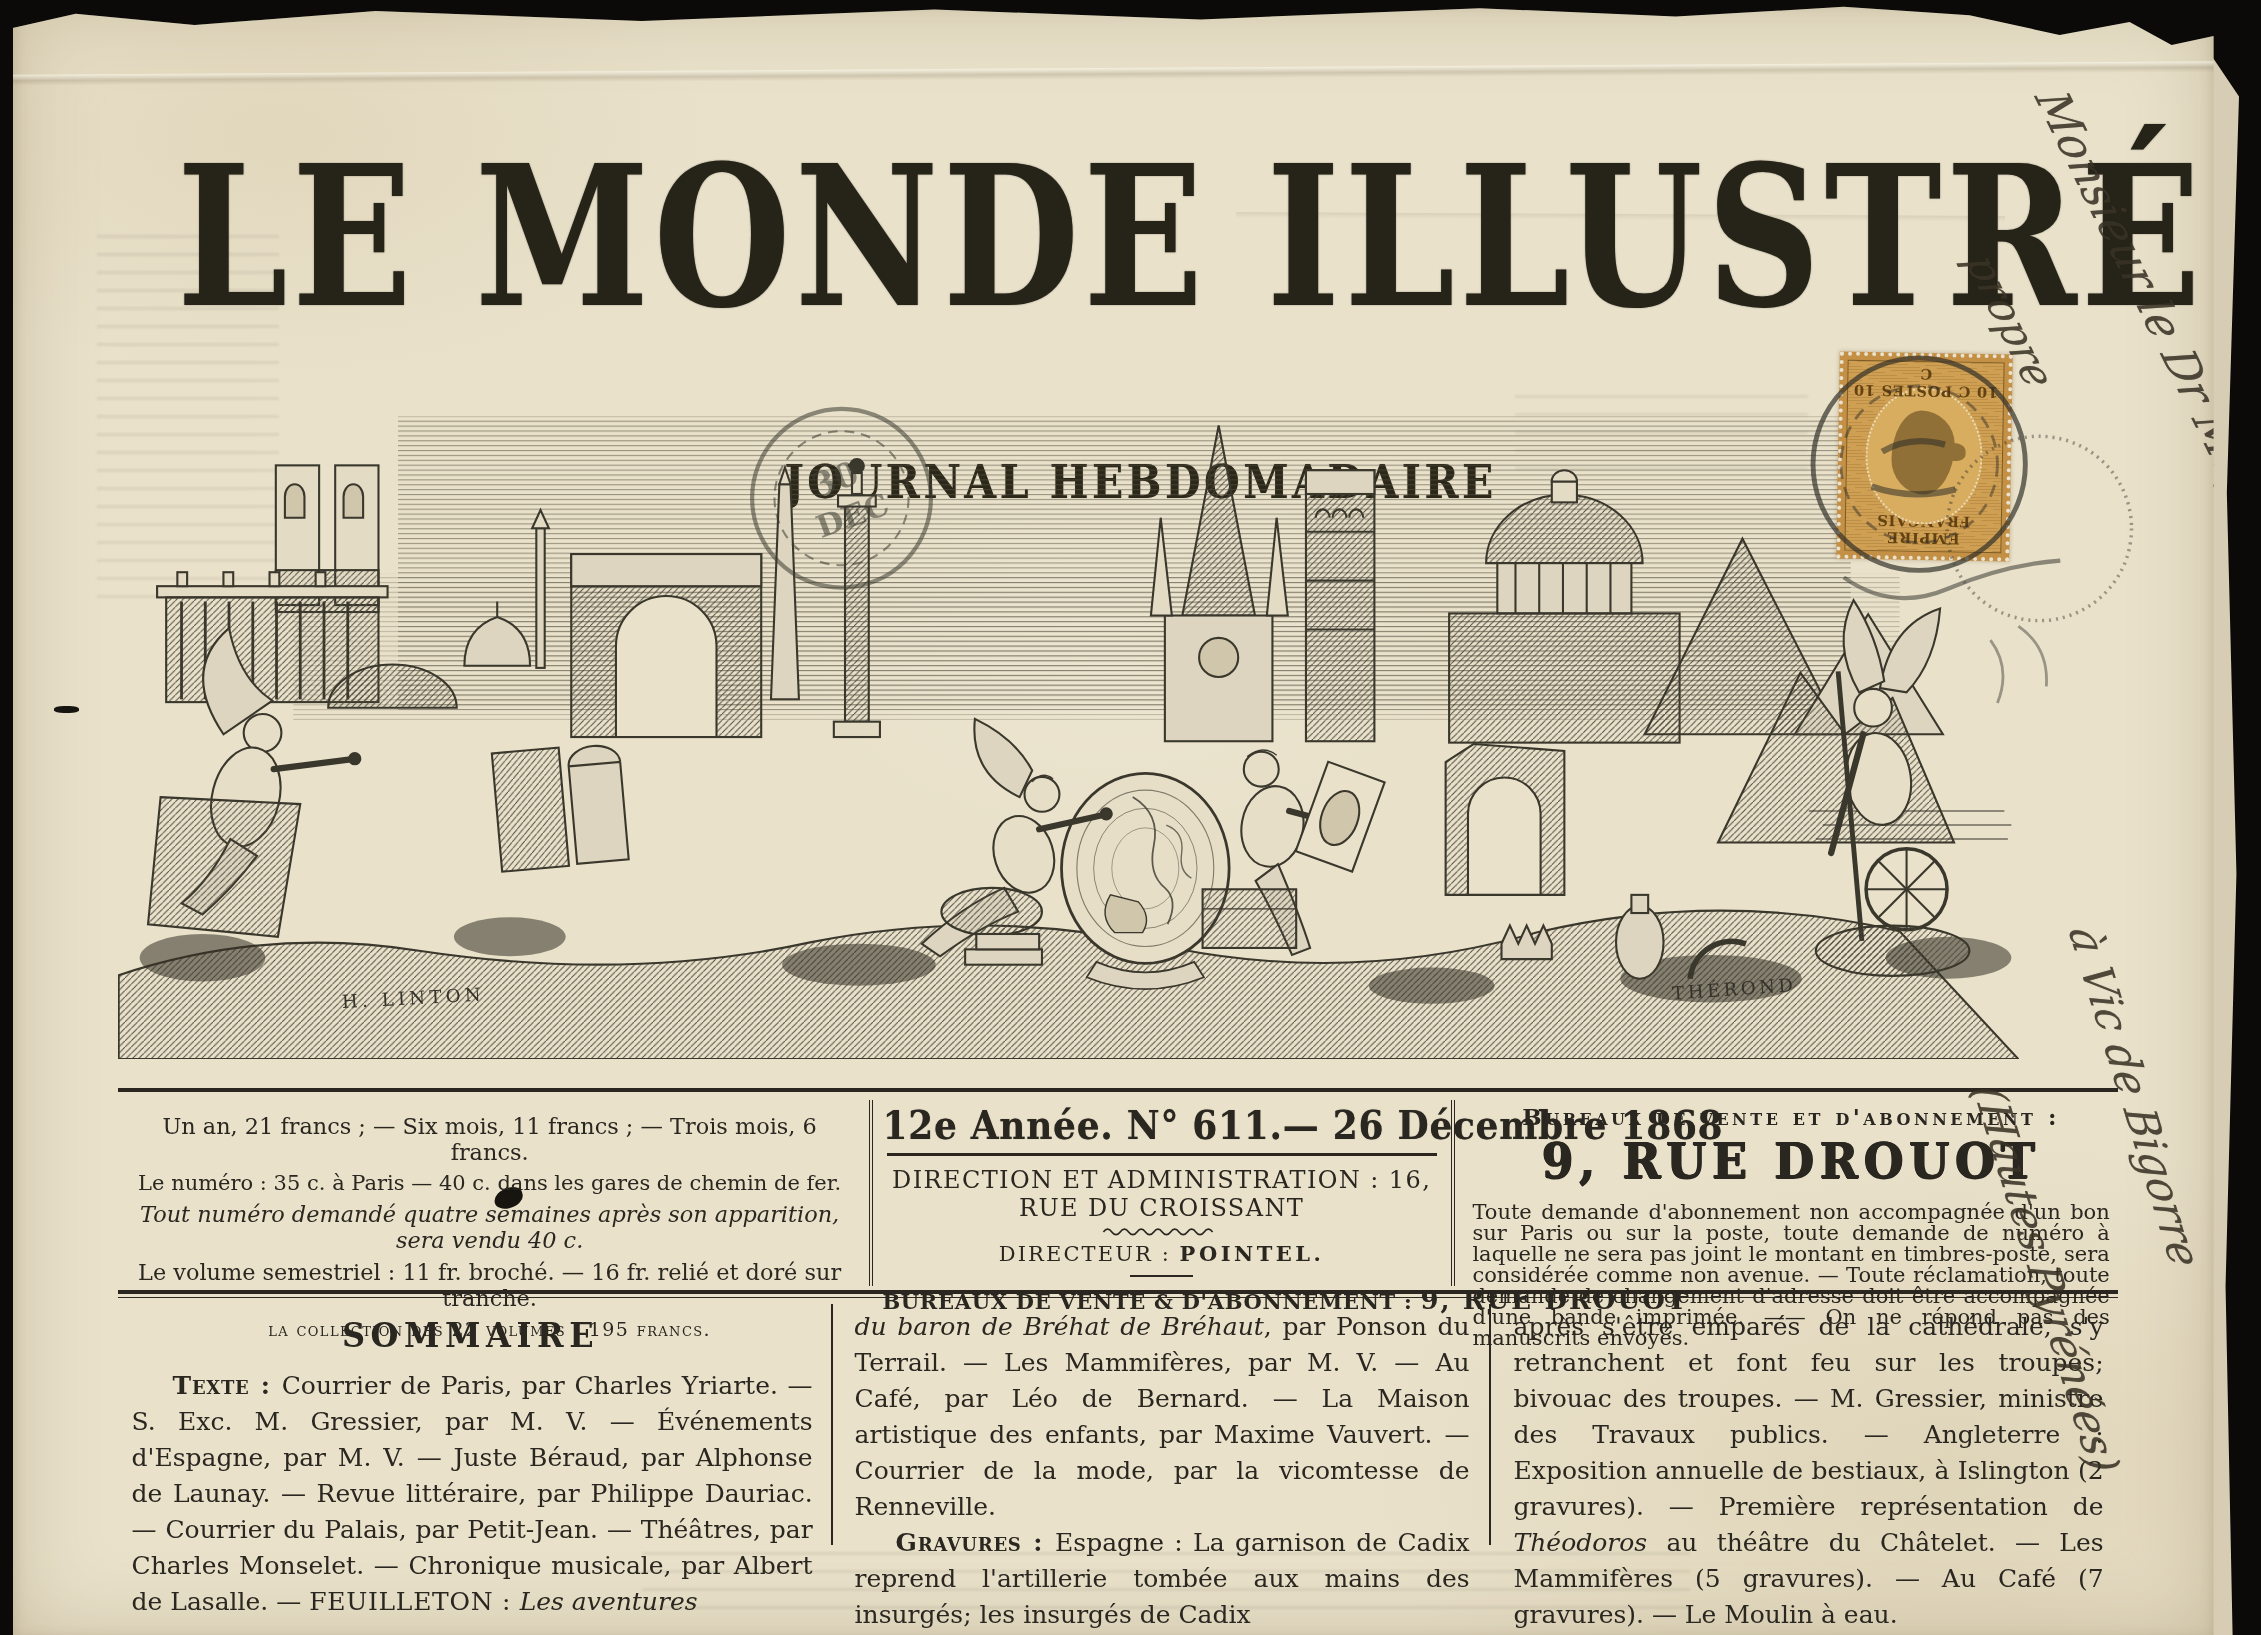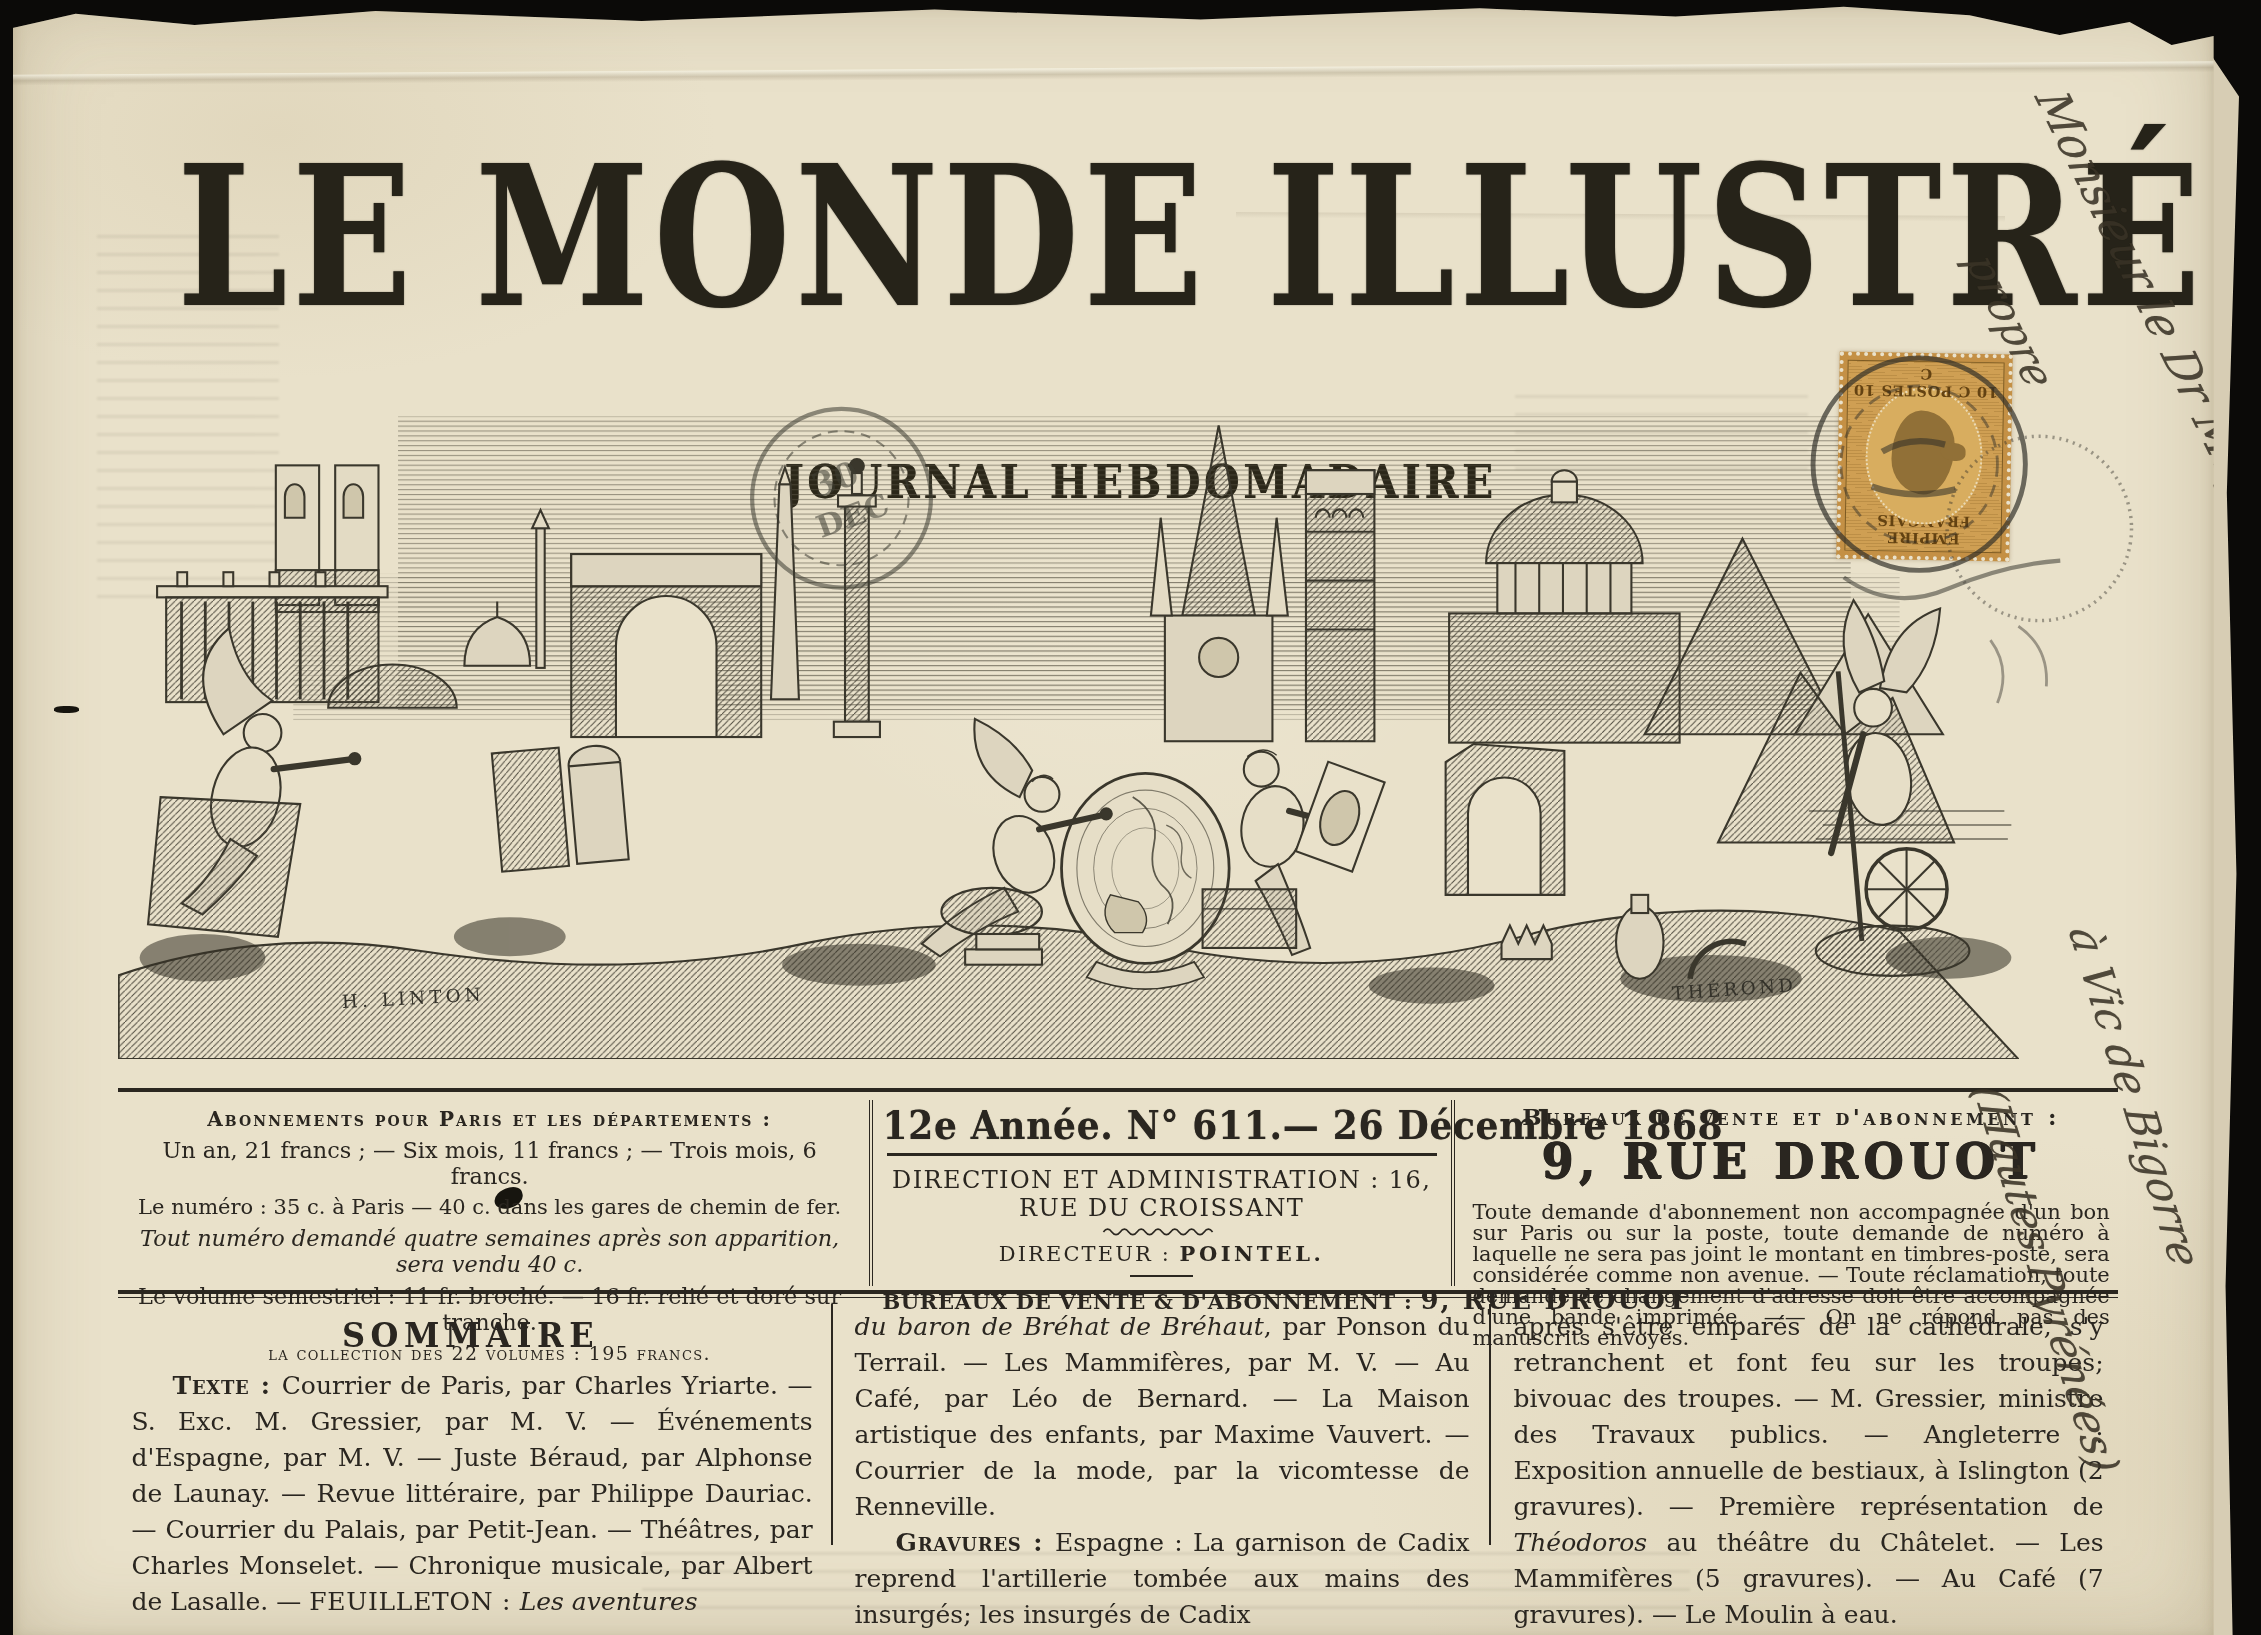--- a/index.html
+++ b/index.html
@@ -354,21 +354,20 @@
       <path d="M205,250 q40,-24 90,-10 M190,300 q56,20 120,4" stroke-width="9" opacity=".65"></path>
       <path d="M360,520 q30,40 10,90 M400,500 q44,30 40,86" stroke-width="4" opacity=".5"></path>
     </g>
   </svg>
 
   <div class="rule" style="left:105px;top:1084px;width:2000px;height:3.5px;"></div>
   <div class="rule" style="left:105px;top:1286px;width:2000px;height:3.5px;"></div>
   <div class="rule" style="left:105px;top:1293px;width:2000px;height:1.4px;"></div>
 
   <div class="infobox sub-box">
-    <div class="sub-title">Abonnements pour Paris et les départements :</div>
     <div class="sub-line">Un an, 21 francs ; — Six mois, 11 francs ; — Trois mois, 6 francs.</div>
     <div class="sub-line small">Le numéro : 35 c. à Paris — 40 c. dans les gares de chemin de fer.</div>
     <div class="sub-line italic">Tout numéro demandé quatre semaines après son apparition, sera vendu 40 c.</div>
     <div class="sub-line">Le volume semestriel : 11 fr. broché. — 16 fr. relié et doré sur tranche.</div>
     <div class="sub-line collection">la collection des 22 volumes : 195 francs.</div>
   </div>
 
   <div class="infobox center-box">
     <div class="issue-line">12e Année. N° 611.— 26 Décembre 1868</div>
     <div class="center-rule"></div>

